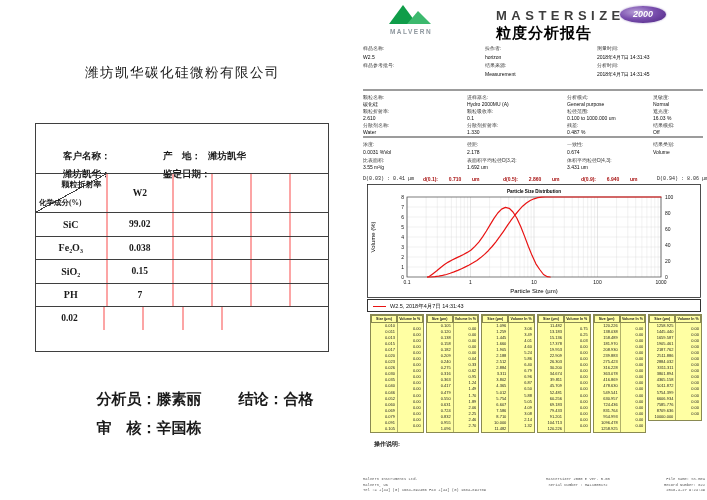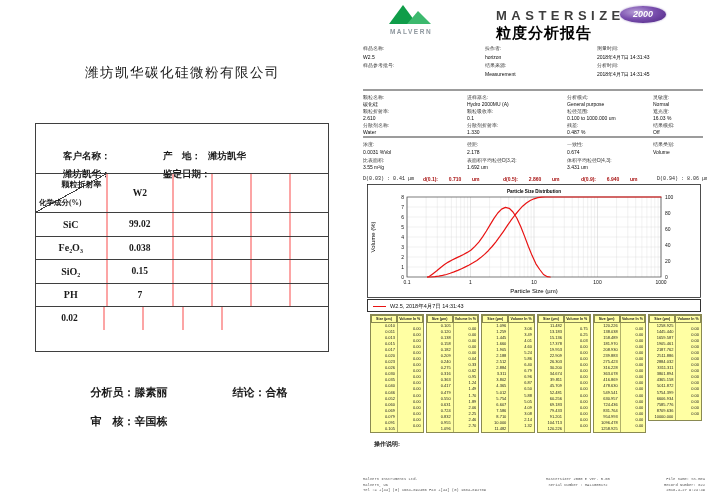--- a/index.html
+++ b/index.html
@@ -22,21 +22,21 @@
   .ghead{height:39px;}
   .gc{border-left:2px solid #fca5a5;display:flex;align-items:center;justify-content:center;
       font-weight:bold;font-size:9.5px;overflow:hidden;}
   .gc:first-child{border-left:none;}
   .c0{width:70px;} .c1{width:67px;} .ce{width:39.25px;}
   .gdiag{position:relative;display:block;
      background:linear-gradient(to bottom right,transparent calc(50% - 0.5px),#3f3f3f calc(50% - 0.5px),#3f3f3f calc(50% + 0.5px),transparent calc(50% + 0.5px));}
   .dt{position:absolute;top:5px;right:4px;font-size:8px;font-weight:bold;}
   .db{position:absolute;bottom:4px;left:3px;font-size:7.5px;font-weight:bold;}
   .gname{font-size:10px;}
-  .lsig{position:absolute;font-size:11px;font-weight:bold;white-space:pre;}
+  .lsig{position:absolute;font-size:15px;font-weight:bold;white-space:pre;}
 
   
   .rdoc{position:absolute;left:358px;top:0;width:349px;height:500px;font-size:5px;color:#222;}
   .mlogo{position:absolute;left:25px;top:2px;width:56px;height:34px;text-align:center;}
   .mlogo .mtxt{font-size:6.5px;font-weight:bold;color:#8e979e;letter-spacing:1.5px;margin-top:-1px;}
   .mstitle{position:absolute;left:138px;top:8px;font-size:13px;font-weight:bold;letter-spacing:4.5px;color:#3d3d3d;}
   .badge2000{position:absolute;left:262px;top:6px;width:46px;height:17px;border-radius:50%;
      background:radial-gradient(ellipse at 35% 35%,#b9a0d8 0%,#7a4fae 45%,#4b2380 100%);
      color:#fff;font-size:9px;font-style:italic;font-weight:bold;text-align:center;line-height:17px;
      box-shadow:0 0 2px #9b86c2;}

